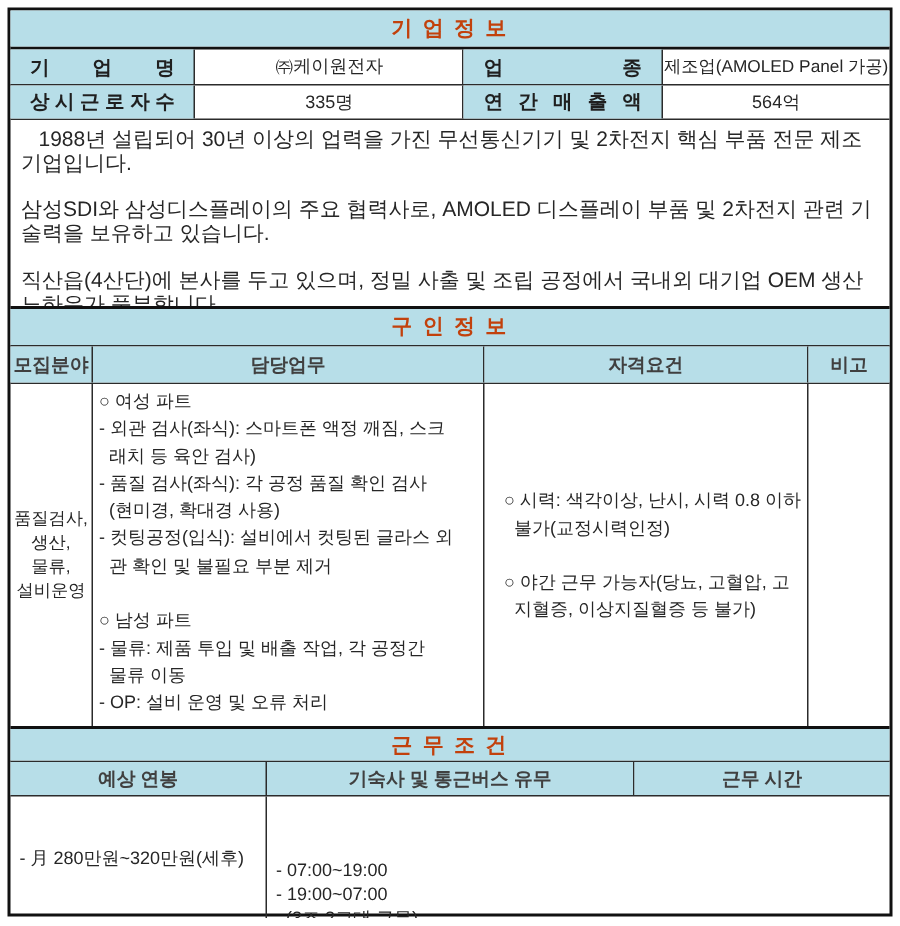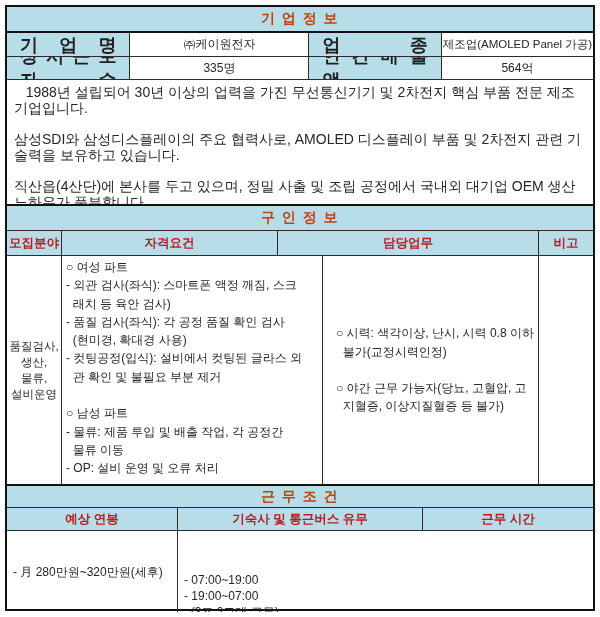--- a/index.html
+++ b/index.html
@@ -29,21 +29,21 @@
   .section-title {
     height: 24px;
     align-items: center; justify-content: center;
     display: flex;
     font-size: 14px; font-weight: bold;
     letter-spacing: 1.5px;
     color: #c2410c;
   }
   .label {
     display: flex; align-items: center;
-    font-size: 18px; font-weight: bold;
+    font-size: 13px; font-weight: bold;
     padding: 0 13px;
     color: #1f1f1f;
   }
   .label > span {
     width: 100%;
     text-align: justify;
     text-align-last: justify;
   }
   .value {
     display: flex; align-items: center; justify-content: center;
@@ -53,21 +53,21 @@
   .desc-cell {
     width: 100%;
     font-size: 14px;
     line-height: 15.7px;
     padding: 5px 7px 0 7px;
     white-space: pre-wrap;
   }
   .col-head {
     display: flex; align-items: center; justify-content: center;
     font-size: 12.5px; font-weight: bold;
-    color: #b91c1c;
+    color: #404040;
   }
   .body-text {
     font-size: 12px;
     line-height: 18.3px;
     white-space: pre-wrap;
   }
   .v-center { display: flex; align-items: center; }
   .hv-center { display: flex; align-items: center; justify-content: center; text-align: center; }
   
   .cA1 { width: 124px; } .cA2 { width: 180px; } .cA3 { width: 133px; } .cA4 { width: 152px; }
@@ -116,22 +116,22 @@
 
 기술연구소를 통해 지속적인 R&amp;D를 수행하며 다품종 생산 체제를 구축, 전 세계 30여 개국에 제품을 수출하고 있습니다.</div>
   </div>
 
   <div class="row">
     <div class="cell blue section-title" style="width:100%; height:24px;">구 인 정 보</div>
   </div>
 
   <div class="row" style="height:25px;">
     <div class="cell blue col-head cB1">모집분야</div>
+    <div class="cell blue col-head cB2">담당업무</div>
     <div class="cell blue col-head cB3">자격요건</div>
-    <div class="cell blue col-head cB2">담당업무</div>
     <div class="cell blue col-head cB4">비고</div>
   </div>
 
   <div class="row thick-bottom" style="height:230px;">
     <div class="cell hv-center cB1">
       <div class="body-text" style="font-size:11.5px; line-height:16px;">품질검사,
 생산,
 물류,
 설비운영</div>
     </div>

